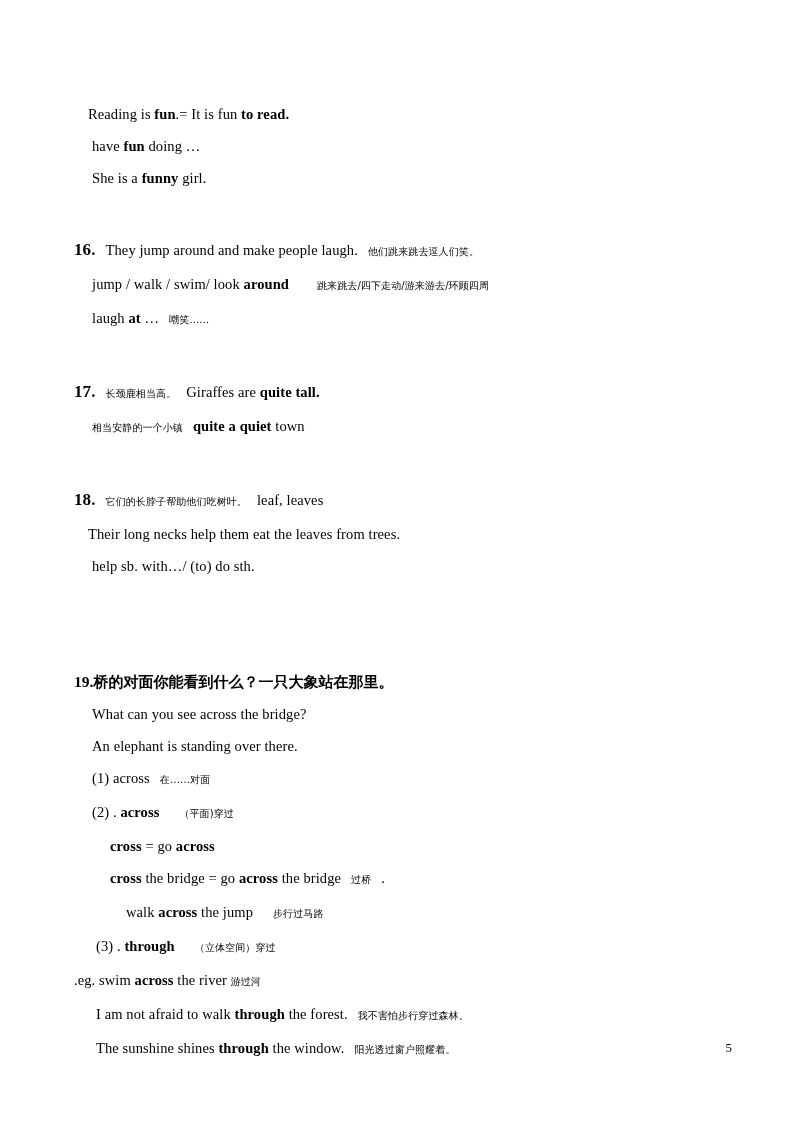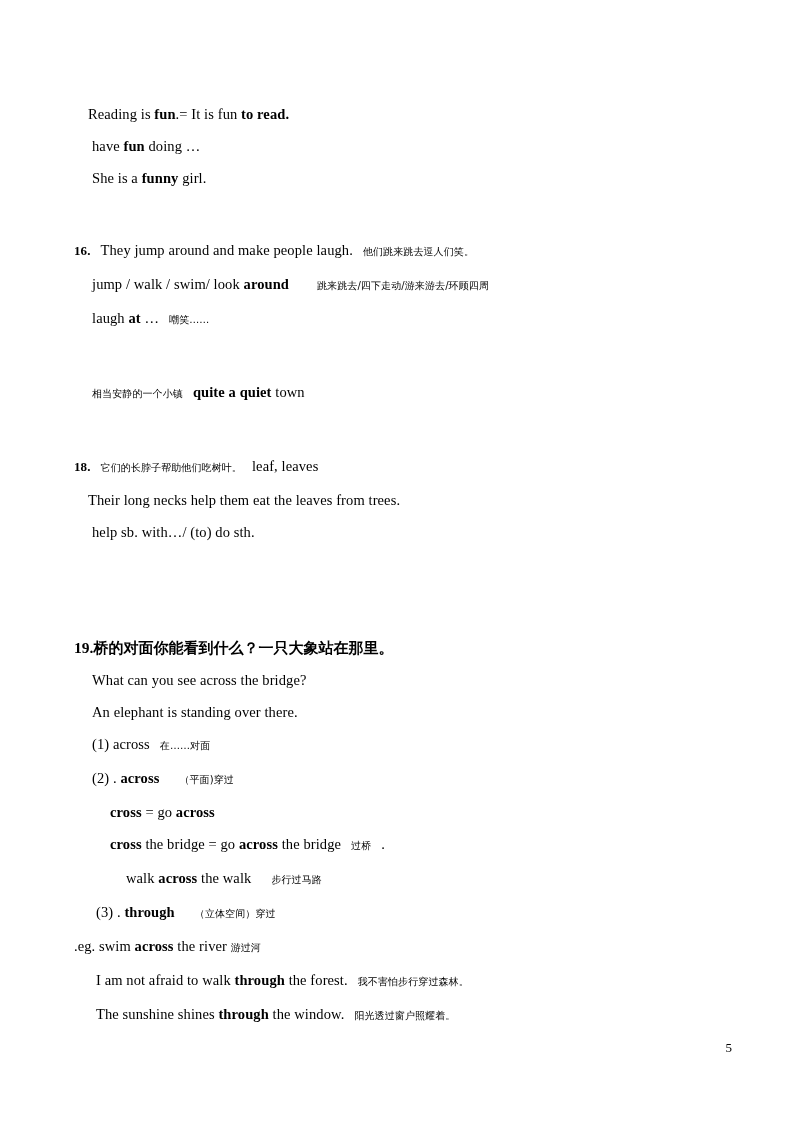--- a/index.html
+++ b/index.html
@@ -39,21 +39,21 @@
   
   .ind0 { padding-left: 0px; }
   .ind1 { padding-left: 14px; }
   .ind2 { padding-left: 18px; }
   .ind3 { padding-left: 22px; }
   .ind4 { padding-left: 36px; }
   .ind5 { padding-left: 52px; }
 
   .num {
     font-weight: bold;
-    font-size: 13px;
+    font-size: 17px;
   }
   b, .b {
     font-weight: bold;
   }
   .cn {
     font-family: "DejaVu Sans", "Liberation Sans", sans-serif;
     font-size: 10px;
   }
   .gap-lg { height: 40px; }
   .gap-xl { height: 56px; }
@@ -106,20 +106,23 @@
     </div>
     <div class="line ind2">
       <span>jump / walk / swim/ look </span><b>around</b><span class="sp-xl"></span><span class="cn">跳来跳去/四下走动/游来游去/环顾四周</span>
     </div>
     <div class="line ind2">
       <span>laugh </span><b>at</b><span> …</span><span class="sp"></span><span class="cn">嘲笑……</span>
     </div>
 
     <div class="gap-lg"></div>
 
+    <div class="line ind0">
+      <span class="num">17.</span><span class="sp"></span><span class="cn">长颈鹿相当高。</span><span class="sp"></span><span>Giraffes are </span><b>quite tall.</b>
+    </div>
     <div class="line ind2">
       <span class="cn">相当安静的一个小镇</span><span class="sp"></span><b>quite a quiet</b><span> town</span>
     </div>
 
     <div class="gap-lg"></div>
 
     <div class="line ind0">
       <span class="num">18.</span><span class="sp"></span><span class="cn">它们的长脖子帮助他们吃树叶。</span><span class="sp"></span><span>leaf, leaves</span>
     </div>
     <div class="line ind1">
@@ -146,21 +149,21 @@
     <div class="line ind2">
       <span>(2) . </span><b>across</b><span class="sp-lg"></span><span class="cn">（平面)穿过</span>
     </div>
     <div class="line ind4">
       <b>cross</b><span> = go </span><b>across</b>
     </div>
     <div class="line ind4">
       <b>cross</b><span> the bridge = go </span><b>across</b><span> the bridge</span><span class="sp"></span><span class="cn">过桥</span><span class="sp"></span><span>.</span>
     </div>
     <div class="line ind5">
-      <span>walk </span><b>across</b><span> the walk</span><span class="sp-lg"></span><span class="cn">步行过马路</span>
+      <span>walk </span><b>across</b><span> the jump</span><span class="sp-lg"></span><span class="cn">步行过马路</span>
     </div>
     <div class="line ind3">
       <span>(3) . </span><b>through</b><span class="sp-lg"></span><span class="cn">（立体空间）穿过</span>
     </div>
     <div class="line ind0">
       <span>.eg. swim </span><b>across</b><span> the river </span><span class="cn">游过河</span>
     </div>
     <div class="line ind3">
       <span>I am not afraid to walk </span><b>through</b><span> the forest.</span><span class="sp"></span><span class="cn">我不害怕步行穿过森林。</span>
     </div>

